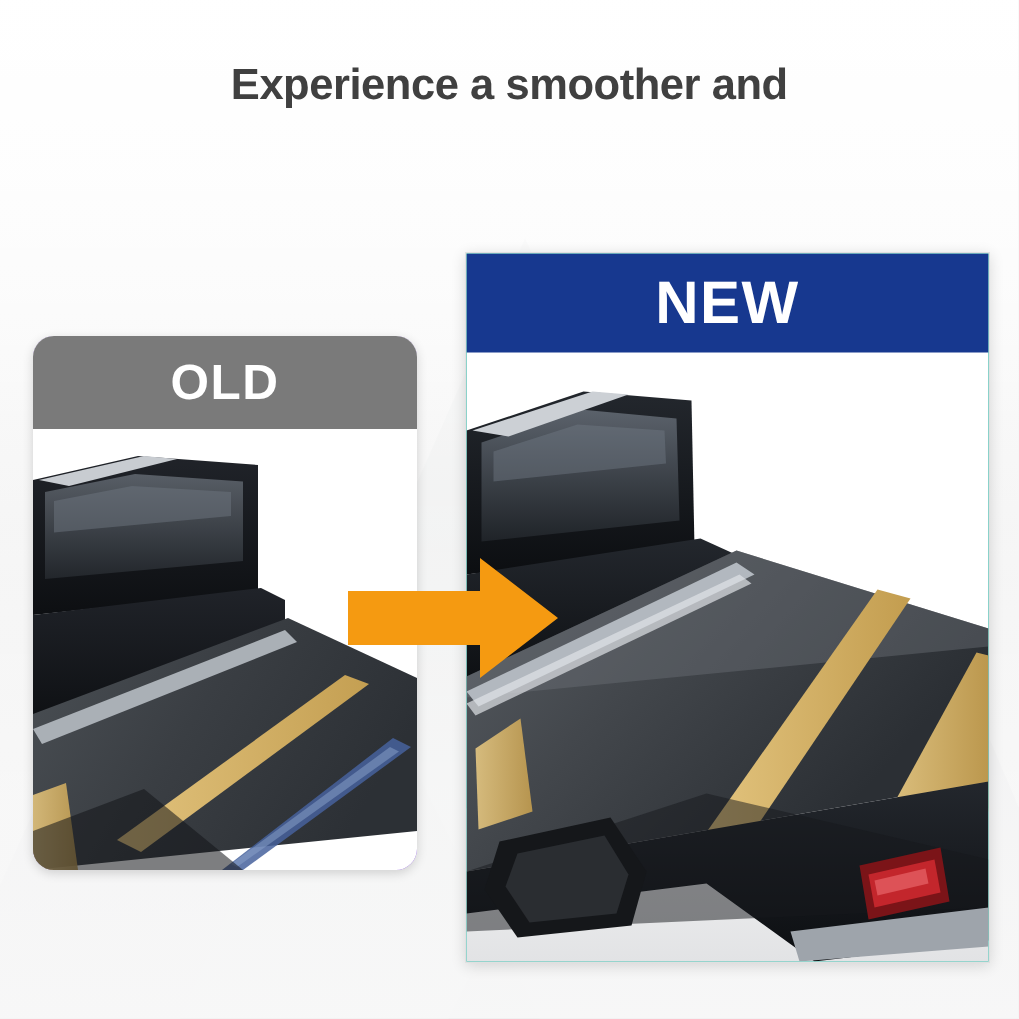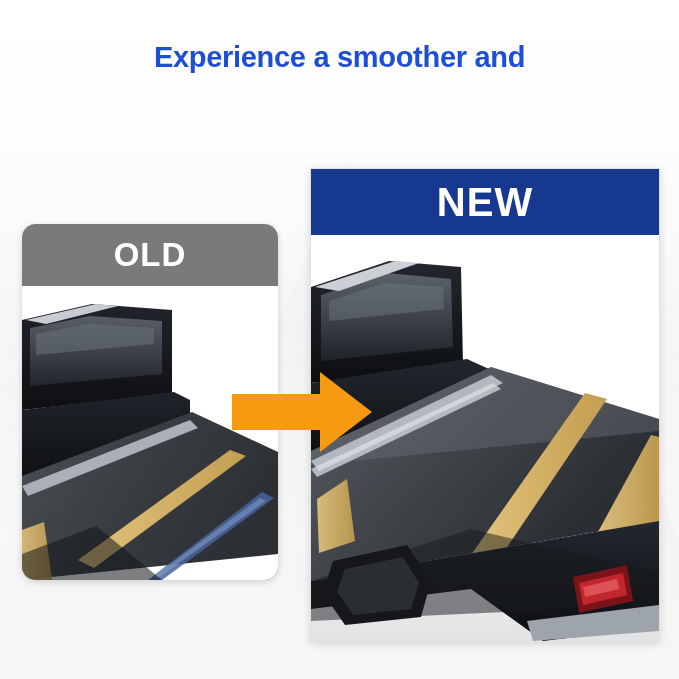--- a/index.html
+++ b/index.html
@@ -58,21 +58,21 @@
     background: linear-gradient(to bottom, rgba(255,255,255,0.92) 0%, rgba(255,255,255,0.72) 22%, rgba(255,255,255,0.35) 48%, rgba(255,255,255,0.55) 75%, rgba(250,250,250,0.85) 100%);
   }
 
   
   .headline {
     position: absolute;
     top: 38px;
     left: 0;
     right: 0;
     text-align: center;
-    color: #1d4ed8;
+    color: #404040;
     font-weight: bold;
     font-size: 29px;
     line-height: 38px;
     letter-spacing: -0.3px;
     z-index: 6;
   }
   .headline div {
     white-space: nowrap;
   }
 

